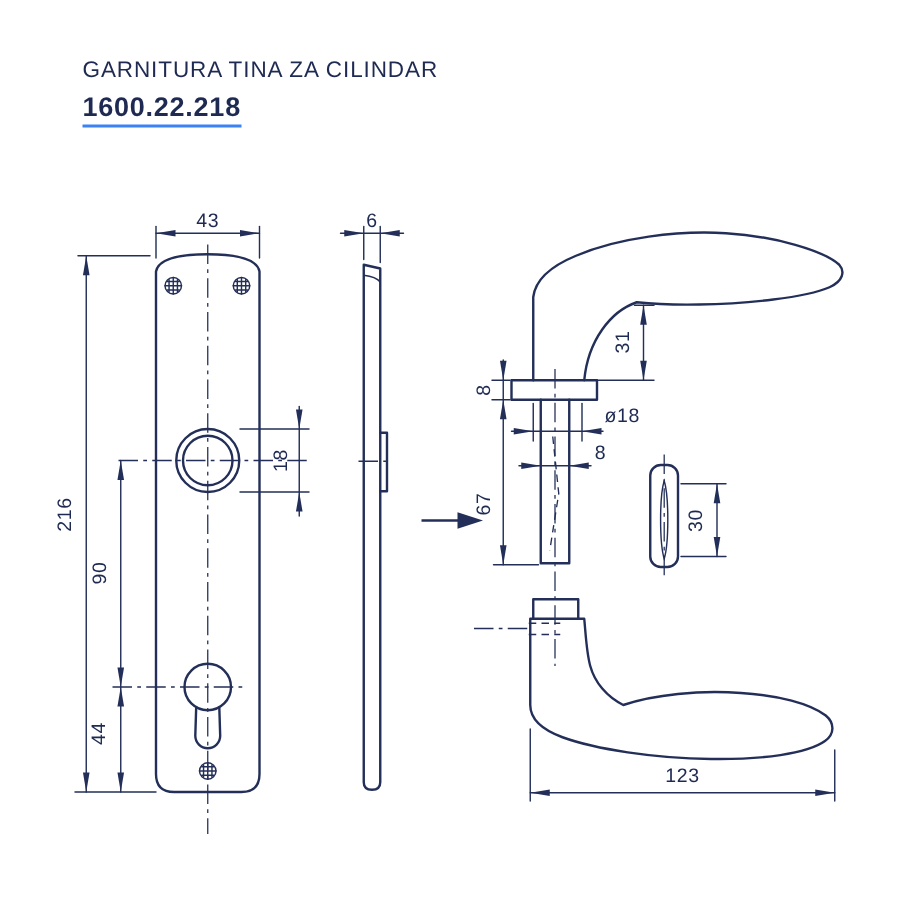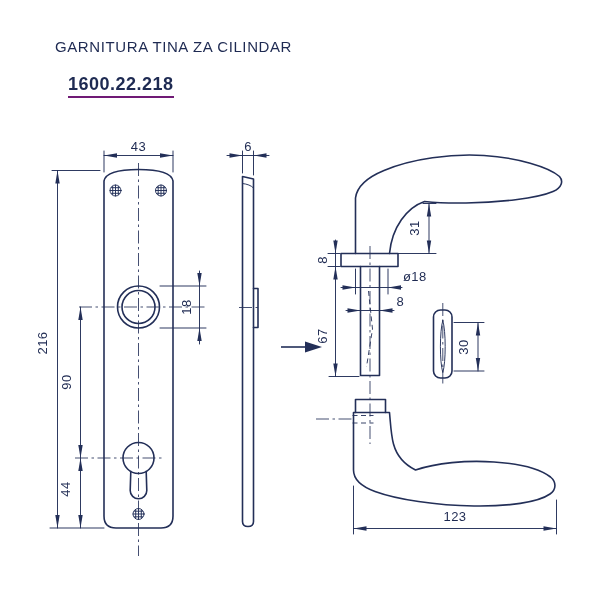--- a/index.html
+++ b/index.html
@@ -17,23 +17,23 @@
   .product-name{
     font-size:15px;
     letter-spacing:0.6px;
     font-weight:400;
     margin:0 0 6px 0;
   }
   .product-code{
     font-size:18px;
     font-weight:700;
     letter-spacing:0.5px;
-    margin:13px;
+    margin:0;
     display:inline-block;
-    border-bottom:2px solid #701a75;
+    border-bottom:2px solid #3b82f6;
     padding-bottom:1px;
   }
   svg{position:absolute;left:0;top:0;}
   .outline{fill:none;stroke:#232f58;stroke-width:1.6;stroke-linejoin:round;stroke-linecap:round;}
   .thin{fill:none;stroke:#232f58;stroke-width:0.95;stroke-linecap:round;}
   .center{fill:none;stroke:#232f58;stroke-width:0.85;stroke-dasharray:13 3.5 2.5 3.5;}
   .hidden-l{fill:none;stroke:#232f58;stroke-width:0.9;stroke-dasharray:5 3.5;}
   .arrow{fill:#232f58;stroke:none;}
   .dim{fill:#1e2a52;font-family:"Liberation Sans",sans-serif;font-size:13px;letter-spacing:0.4px;}
 </style>

